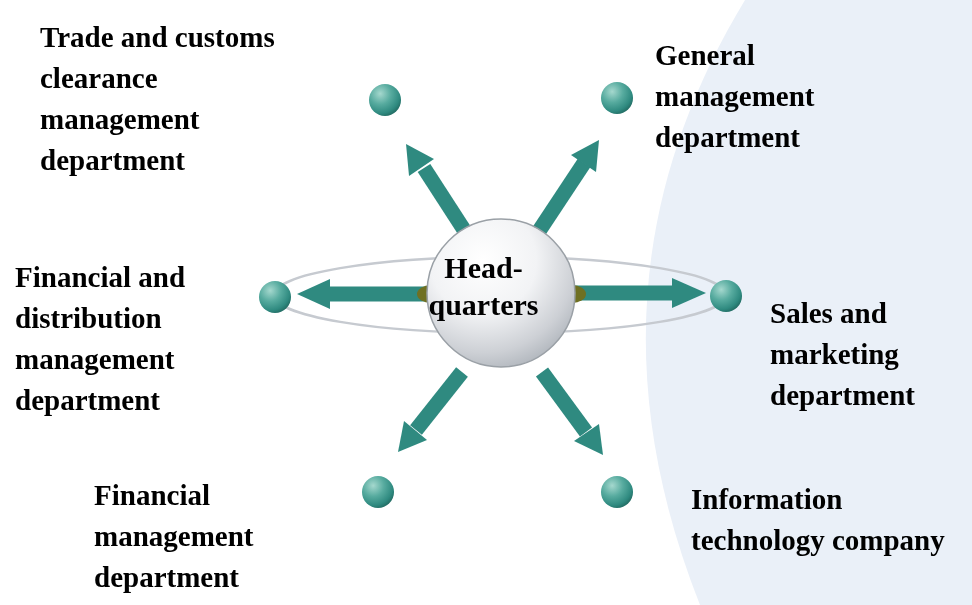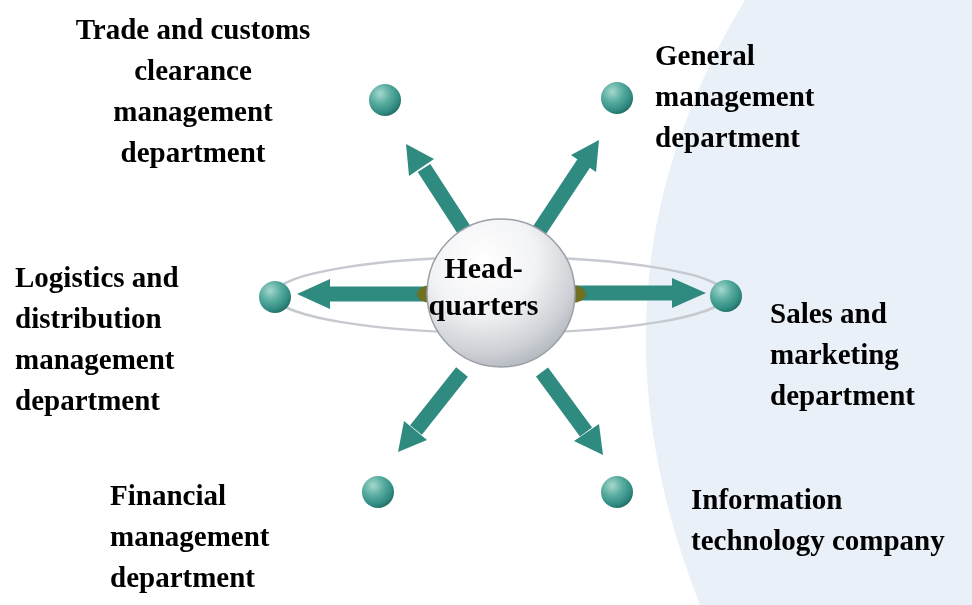--- a/index.html
+++ b/index.html
@@ -12,21 +12,21 @@
   }
   .layer{position:absolute;left:0;top:0;width:972px;height:605px;}
   .label{
     position:absolute;
     font-weight:bold;
     font-size:29px;
     line-height:41px;
     color:#000000;
     white-space:pre-line;
   }
-  .label.right{text-align:center;}
+  .label.right{text-align:left;margin-top:8px;}
   .center-label{
     position:absolute;
     left:406px;top:249px;width:155px;
     text-align:center;
     font-weight:bold;
     font-size:30px;
     line-height:37px;
     color:#000000;
     white-space:pre-line;
   }
@@ -98,30 +98,30 @@
 
   <div class="label right" style="left:40px;top:9px;width:306px;">Trade and customs
 clearance
 management
 department</div>
 
   <div class="label" style="left:655px;top:35px;width:260px;">General
 management
 department</div>
 
-  <div class="label" style="left:15px;top:257px;width:250px;">Logistics and
+  <div class="label" style="left:15px;top:257px;width:250px;">Financial and
 distribution
 management
 department</div>
 
   <div class="label" style="left:770px;top:246px;width:200px;margin-top:47px;">Sales and
 marketing
 department</div>
 
-  <div class="label" style="left:110px;top:475px;width:250px;">Financial
+  <div class="label" style="left:94px;top:475px;width:250px;">Financial
 management
 department</div>
 
   <div class="label" style="left:691px;top:479px;width:310px;">Information
 technology company</div>
 
   <div class="center-label">Head-
 quarters</div>
 
 </div>

